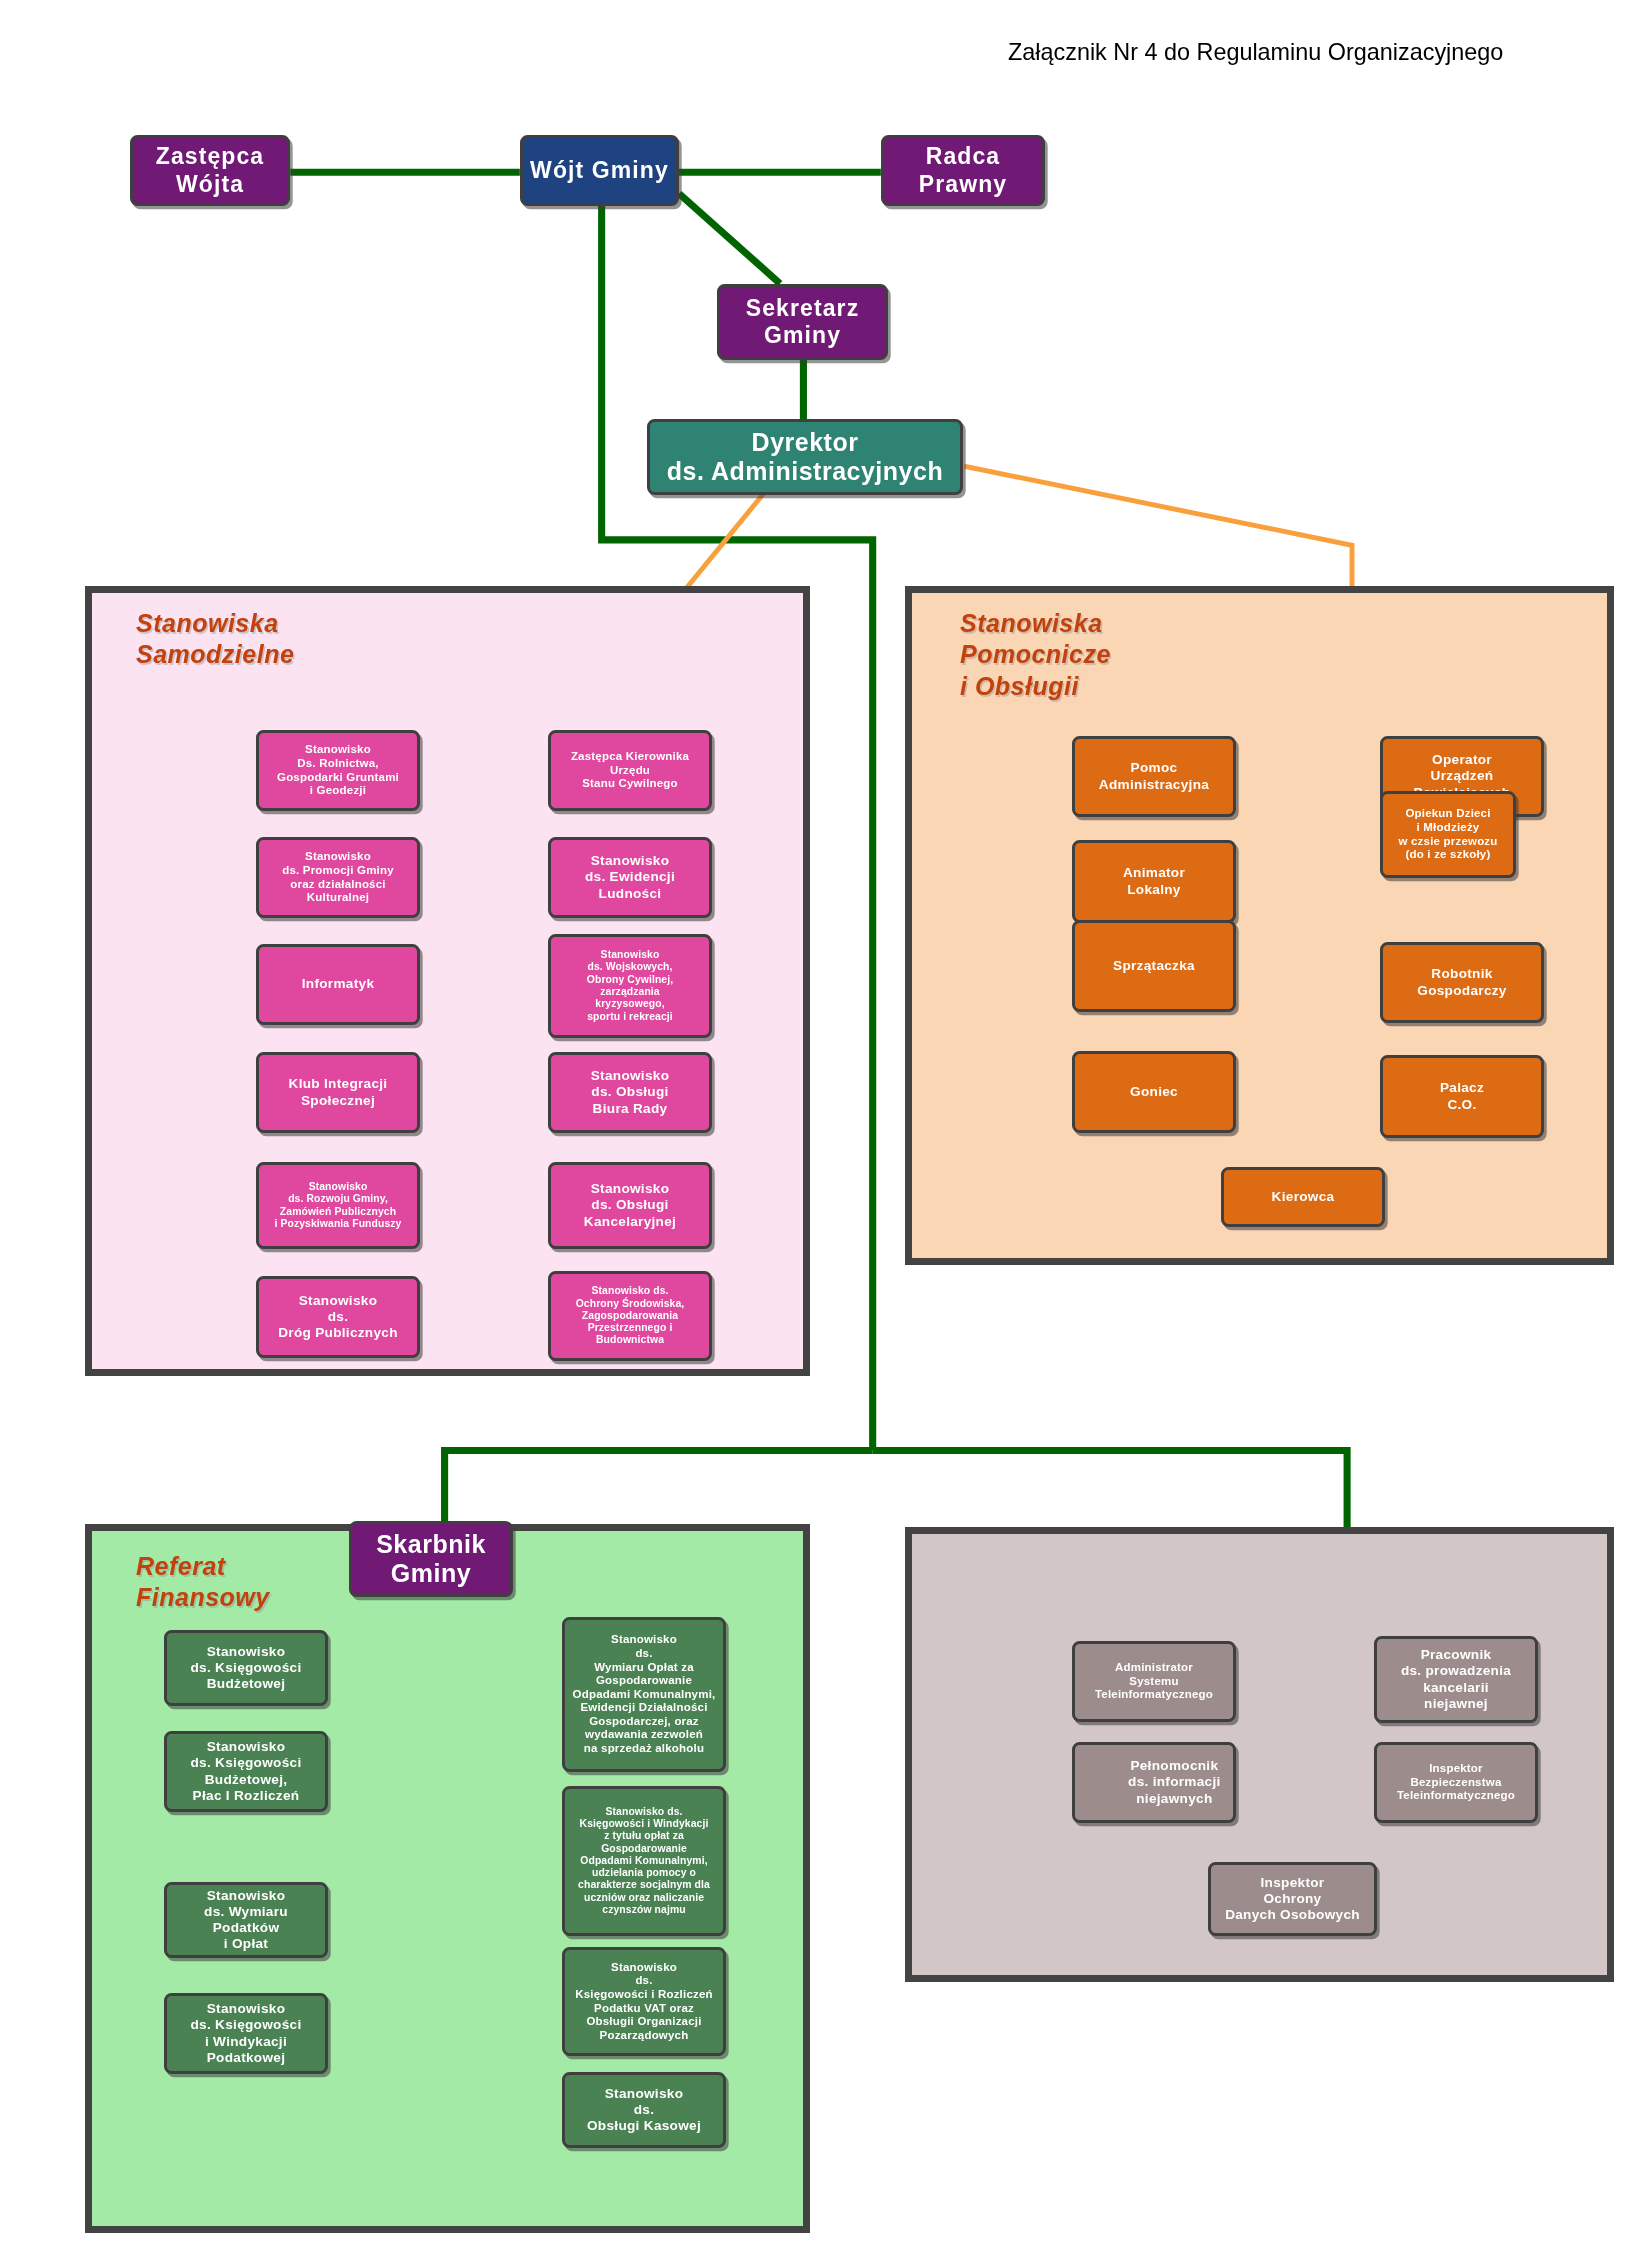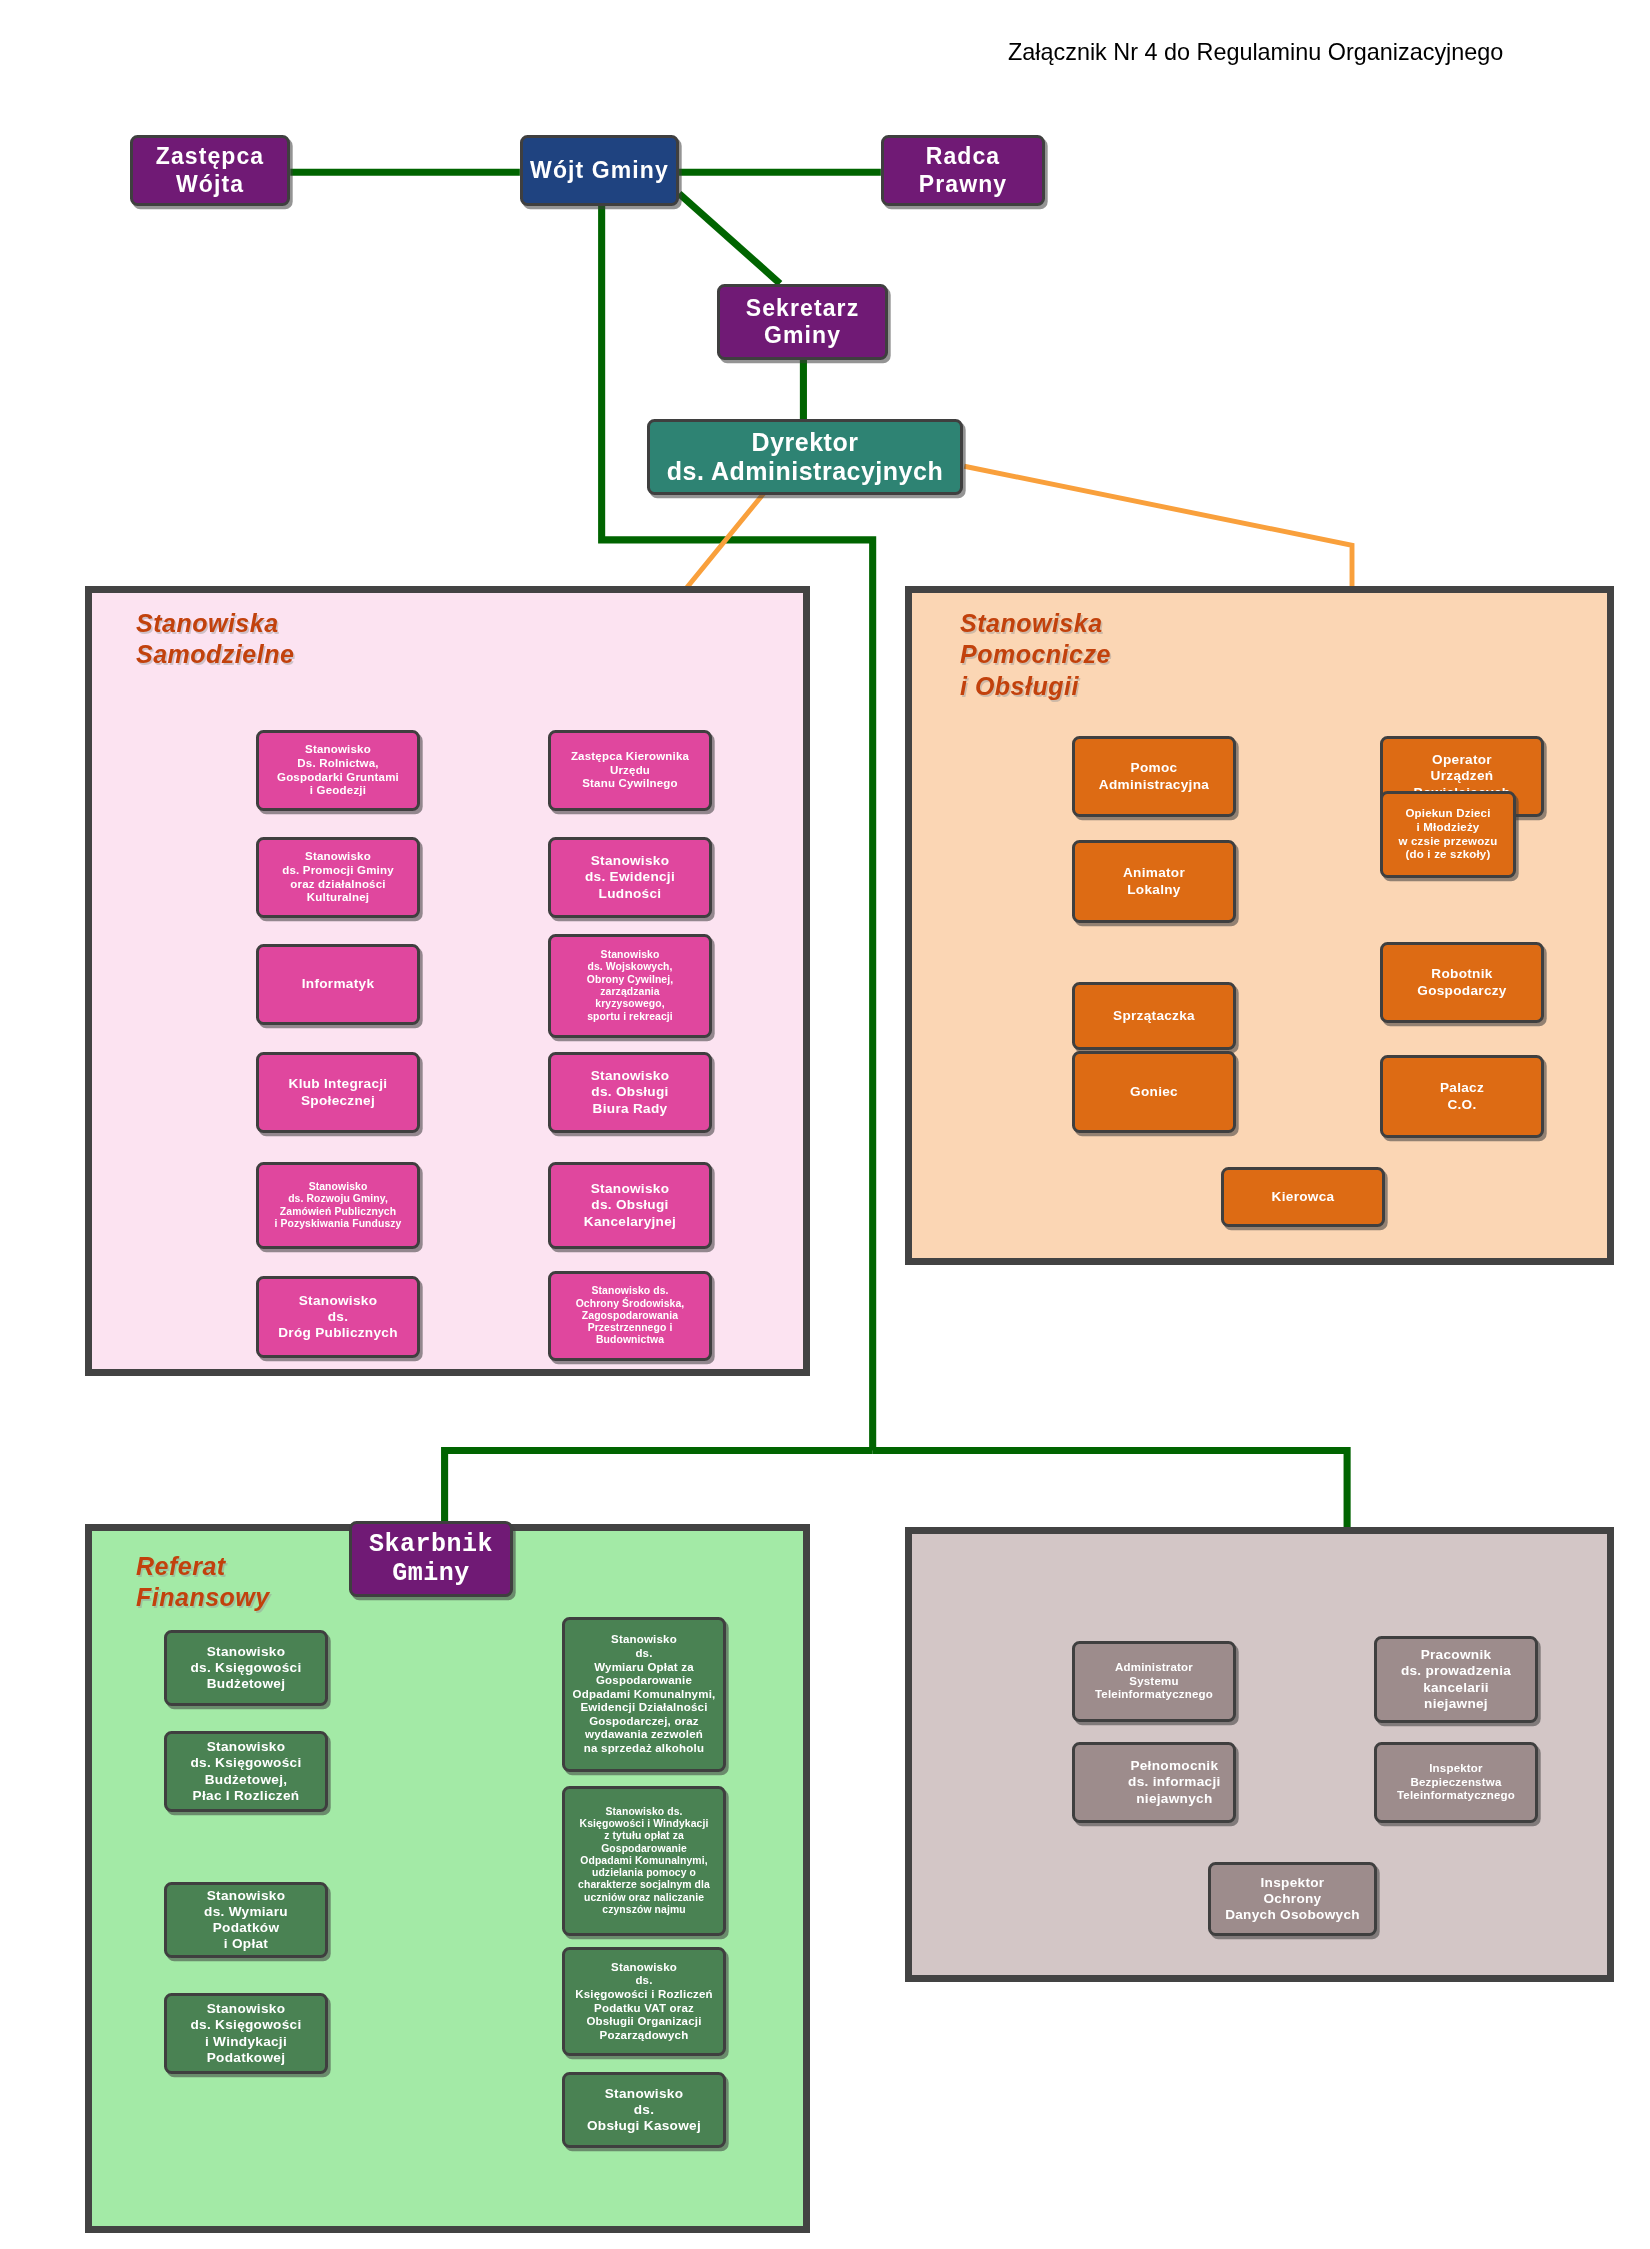--- a/index.html
+++ b/index.html
@@ -203,42 +203,42 @@
 
   <div class="panel" style="left:905px;top:586px;background:#fbd6b4;width:709px;height:679px;"></div>
   <div class="panel-title" style="left:960px;top:608px;">Stanowiska
 Pomocnicze
 i Obsługii</div>
 
   <div class="node c-orange n-sm" style="left:1072px;top:736px;width:164px;height:81px;">Pomoc
 Administracyjna</div>
   <div class="node c-orange n-sm" style="left:1072px;top:840px;width:164px;height:83px;">Animator
 Lokalny</div>
-  <div class="node c-orange n-sm" style="left:1072px;top:982px;width:164px;height:68px;">Sprzątaczka</div>
+  <div class="node c-orange n-sm" style="left:1072px;top:920px;width:164px;height:92px;">Sprzątaczka</div>
   <div class="node c-orange n-sm" style="left:1072px;top:1051px;width:164px;height:82px;">Goniec</div>
 
   <div class="node c-orange n-sm" style="left:1380px;top:736px;width:164px;height:81px;">Operator
 Urządzeń
 Powielających</div>
   <div class="node c-orange n-xs" style="left:1380px;top:791px;width:136px;height:87px;">Opiekun Dzieci
 i Młodzieży
 w czsie przewozu
 (do i ze szkoły)</div>
   <div class="node c-orange n-sm" style="left:1380px;top:942px;width:164px;height:81px;">Robotnik
 Gospodarczy</div>
   <div class="node c-orange n-sm" style="left:1380px;top:1055px;width:164px;height:83px;">Palacz
 C.O.</div>
 
   <div class="node c-orange n-sm" style="left:1221px;top:1167px;width:164px;height:60px;">Kierowca</div>
 
   <div class="panel" style="left:85px;top:1524px;background:#a3eaa6;width:725px;height:709px;"></div>
   <div class="panel-title" style="left:136px;top:1551px;">Referat
 Finansowy</div>
 
-  <div class="node c-purple n-mid" style="left:349px;top:1521px;width:164px;height:76px;font-family:Liberation Mono, monospace;">Skarbnik
+  <div class="node c-purple n-mid" style="left:349px;top:1521px;width:164px;height:76px;">Skarbnik
 Gminy</div>
 
   <div class="node c-green n-sm" style="left:164px;top:1630px;width:164px;height:76px;">Stanowisko
 ds. Księgowości
 Budżetowej</div>
   <div class="node c-green n-sm" style="left:164px;top:1731px;width:164px;height:81px;">Stanowisko
 ds. Księgowości
 Budżetowej,
 Płac I Rozliczeń</div>
   <div class="node c-green n-sm" style="left:164px;top:1882px;width:164px;height:76px;">Stanowisko

